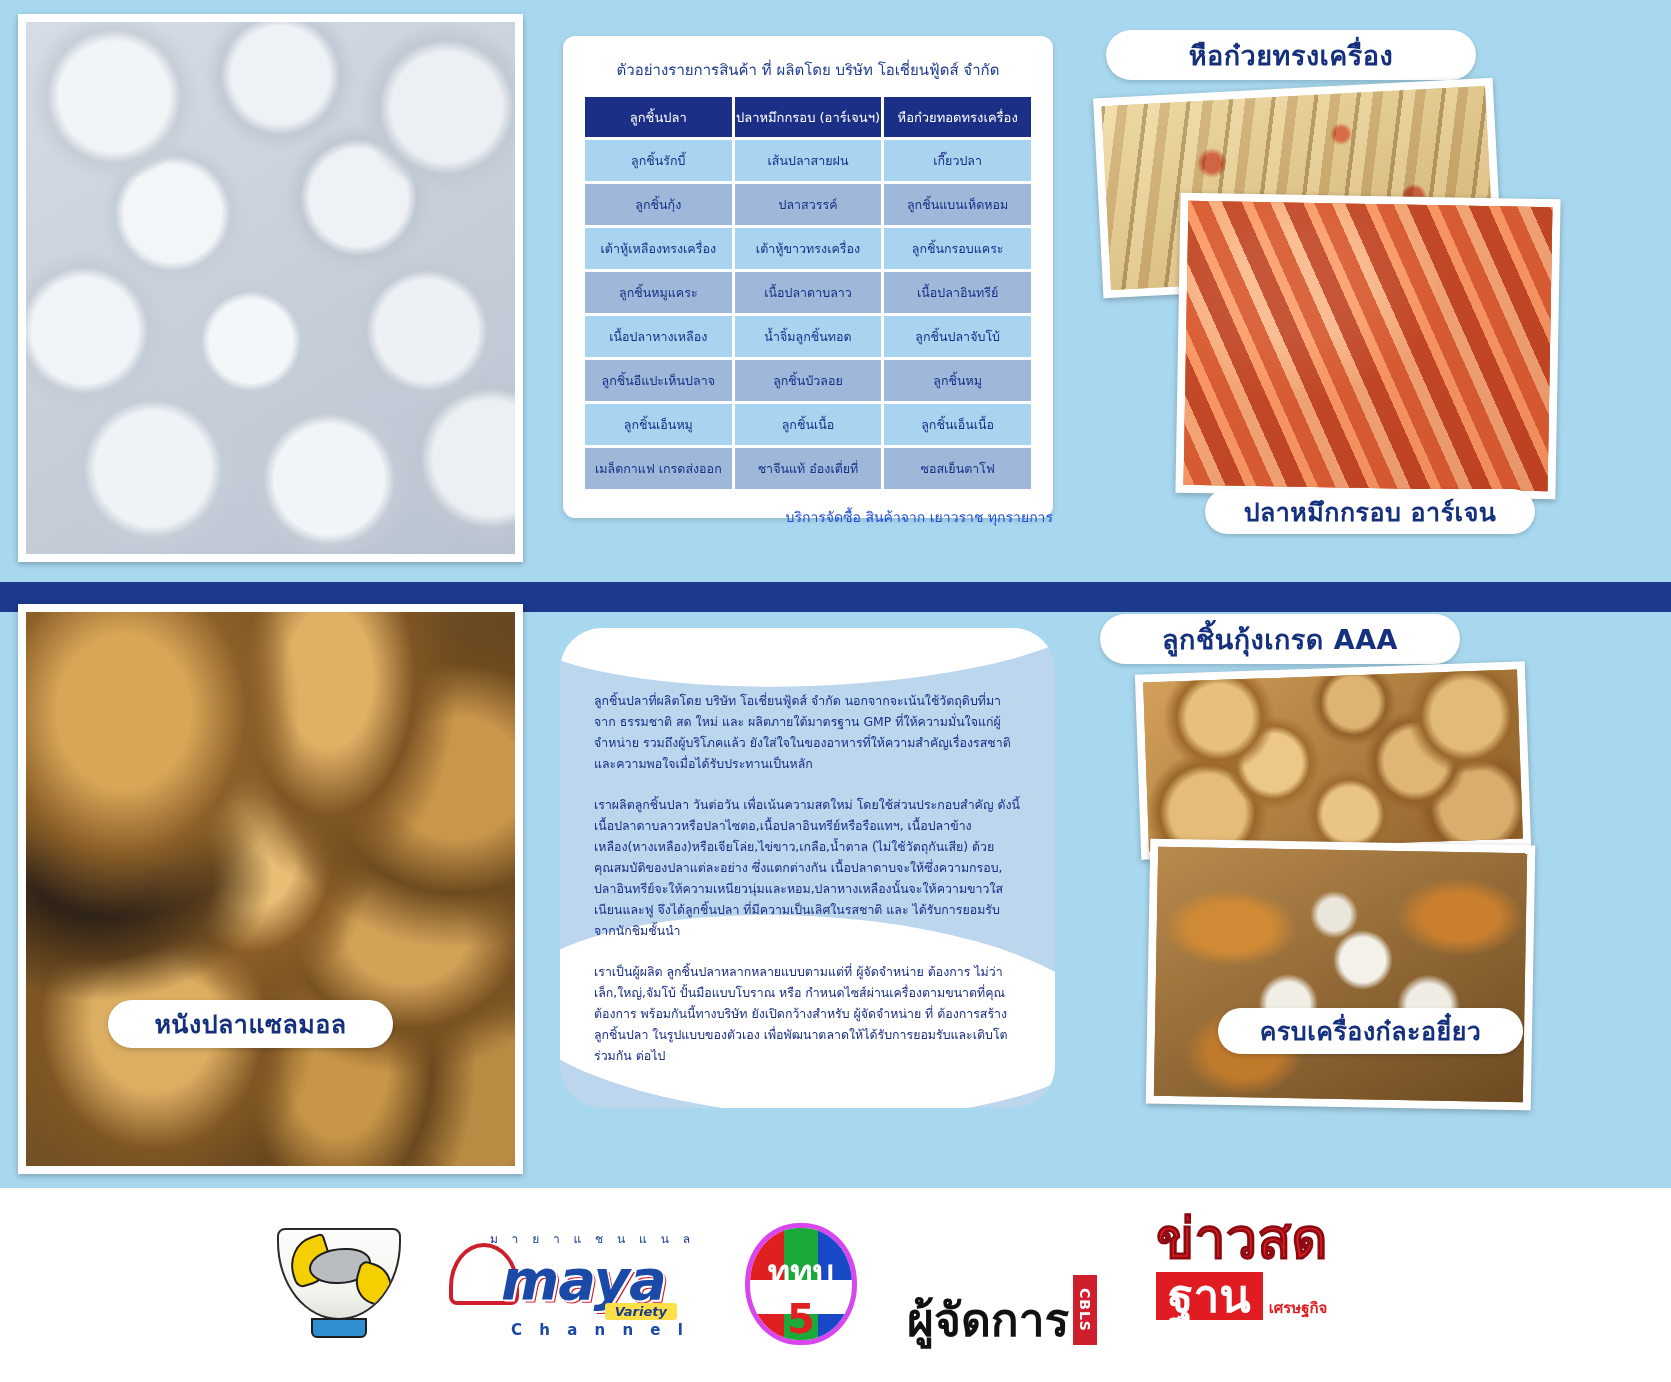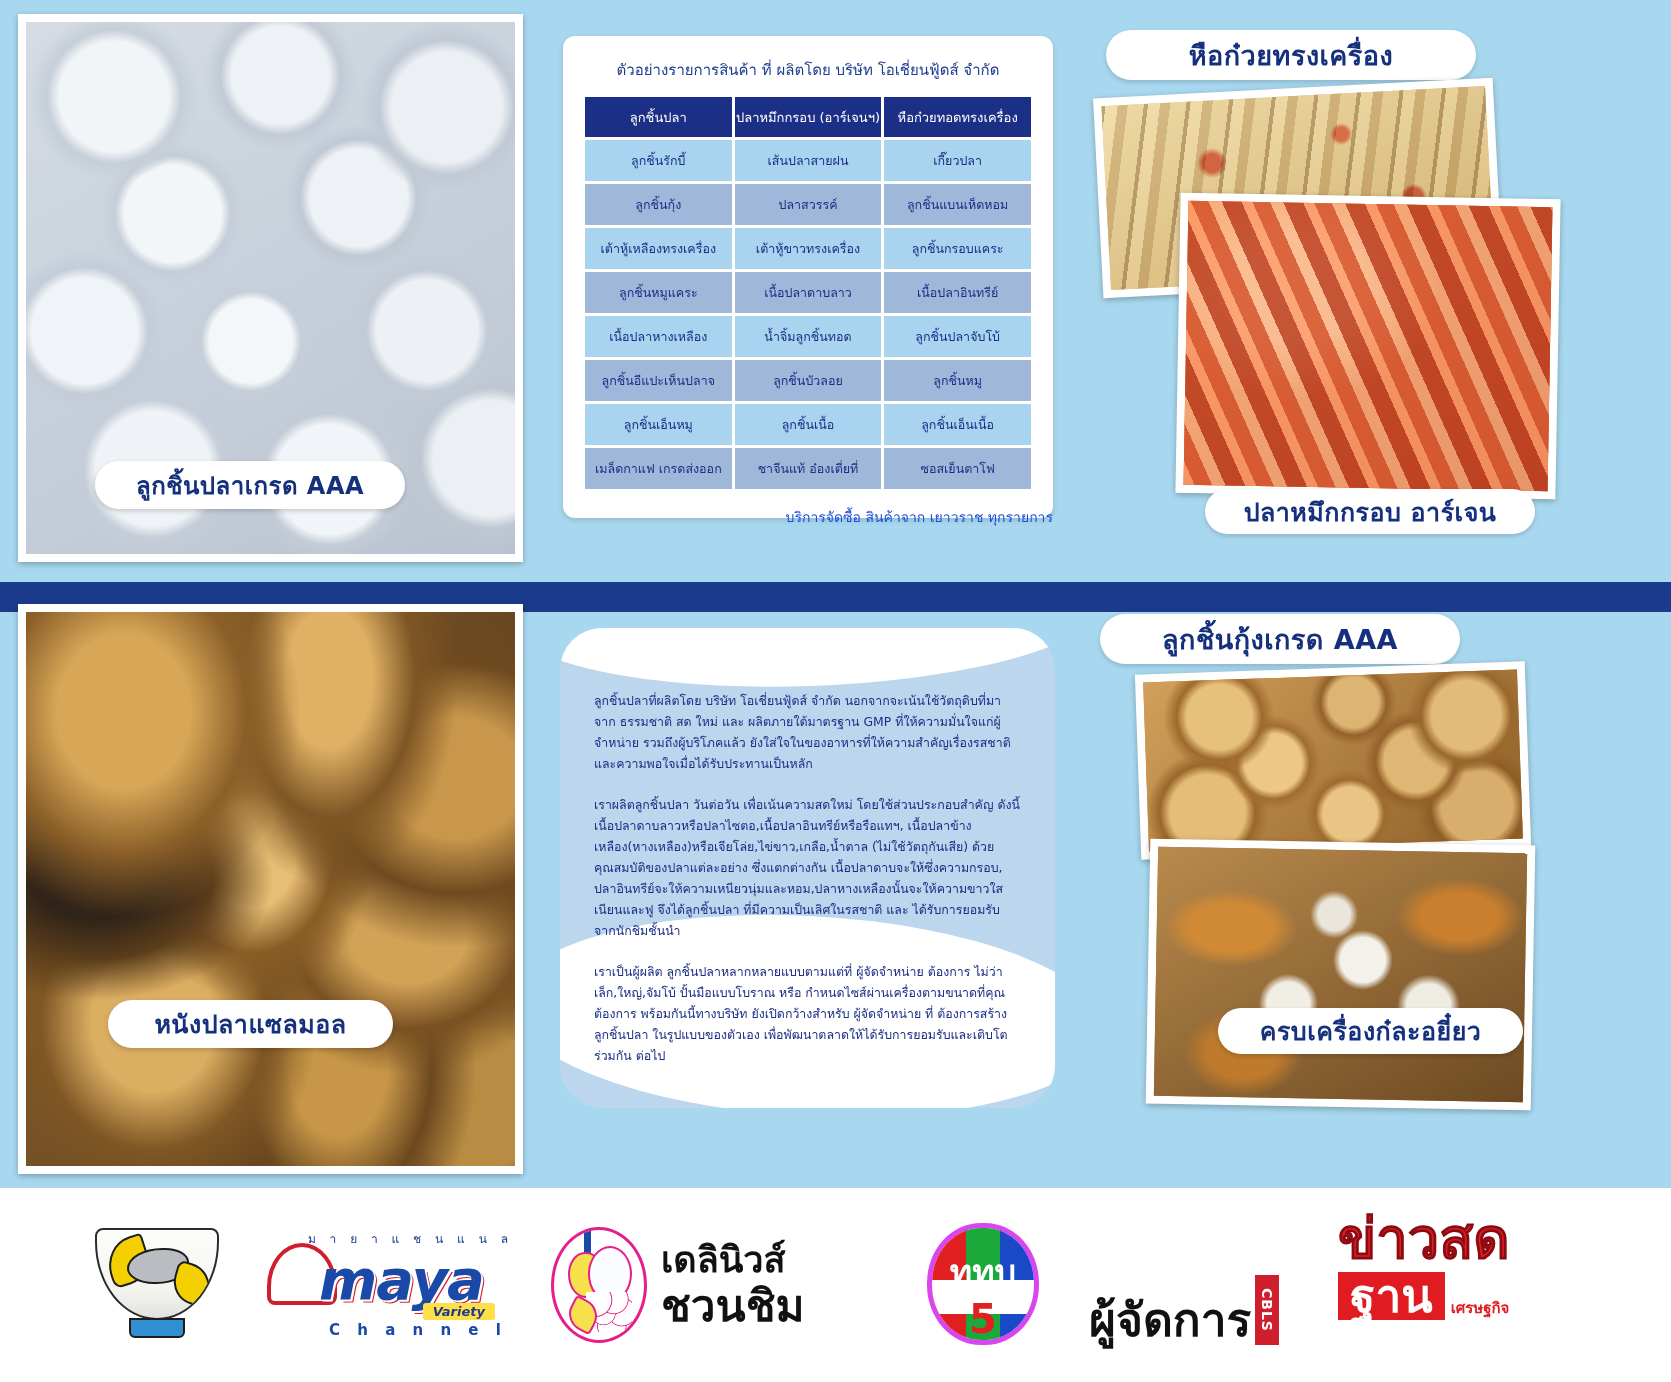--- a/index.html
+++ b/index.html
@@ -393,23 +393,20 @@
 <div id="page">
 
   <div class="panel-top"></div>
   <div class="divider-bar"></div>
   <div class="panel-bot"></div>
   <div class="footer-strip"></div>
 
   <div class="photo-frame" style="left:18px; top:14px; width:505px; height:548px;">
     <div class="photo tex-fishball"></div>
   </div>
-  <div class="caption-pill thai" style="left:95px; top:461px; width:310px; height:48px; font-size:24px;">
-    <span>ลูกชิ้นปลาเกรด AAA</span>
-  </div>
 
   <div class="card-white" style="left:563px; top:36px; width:490px; height:482px;">
     <div class="card-title thai">ตัวอย่างรายการสินค้า ที่ ผลิตโดย บริษัท โอเชี่ยนฟู้ดส์ จำกัด</div>
     <table class="product-table">
       <thead>
         <tr>
           <th class="thai">ลูกชิ้นปลา</th>
           <th class="thai">ปลาหมึกกรอบ (อาร์เจนฯ)</th>
           <th class="thai">หือก๋วยทอดทรงเครื่อง</th>
         </tr>
@@ -521,33 +518,20 @@
     </div>
 
     <div class="logo logo-maya">
       <div class="maya-sub thai">ม า ย า แ ช น แ น ล</div>
       <div class="maya-m"></div>
       <div class="maya-main" style="left:52px;">maya</div>
       <div class="maya-variety">Variety</div>
       <div class="maya-channel">C h a n n e l</div>
     </div>
 
-    <div class="logo logo-dn">
-      <div class="dn-mark">
-        <div class="dn-stem"></div>
-        <div class="dn-leaf"></div>
-        <div class="dn-oval"></div>
-        <div class="dn-grapes"></div>
-        <div class="dn-wedge"></div>
-      </div>
-      <div class="dn-words">
-        <div class="dn-top thai">เดลินิวส์</div>
-        <div class="dn-bot thai">ชวนชิม</div>
-      </div>
-    </div>
 
     <div class="logo logo-tv">
       <div class="tv-body">
         <div class="tv-col tv-c1"></div>
         <div class="tv-col tv-c2"></div>
         <div class="tv-col tv-c3"></div>
         <div class="tv-band"></div>
         <div class="tv-top thai">ททบ</div>
         <div class="tv-5">5</div>
       </div>

